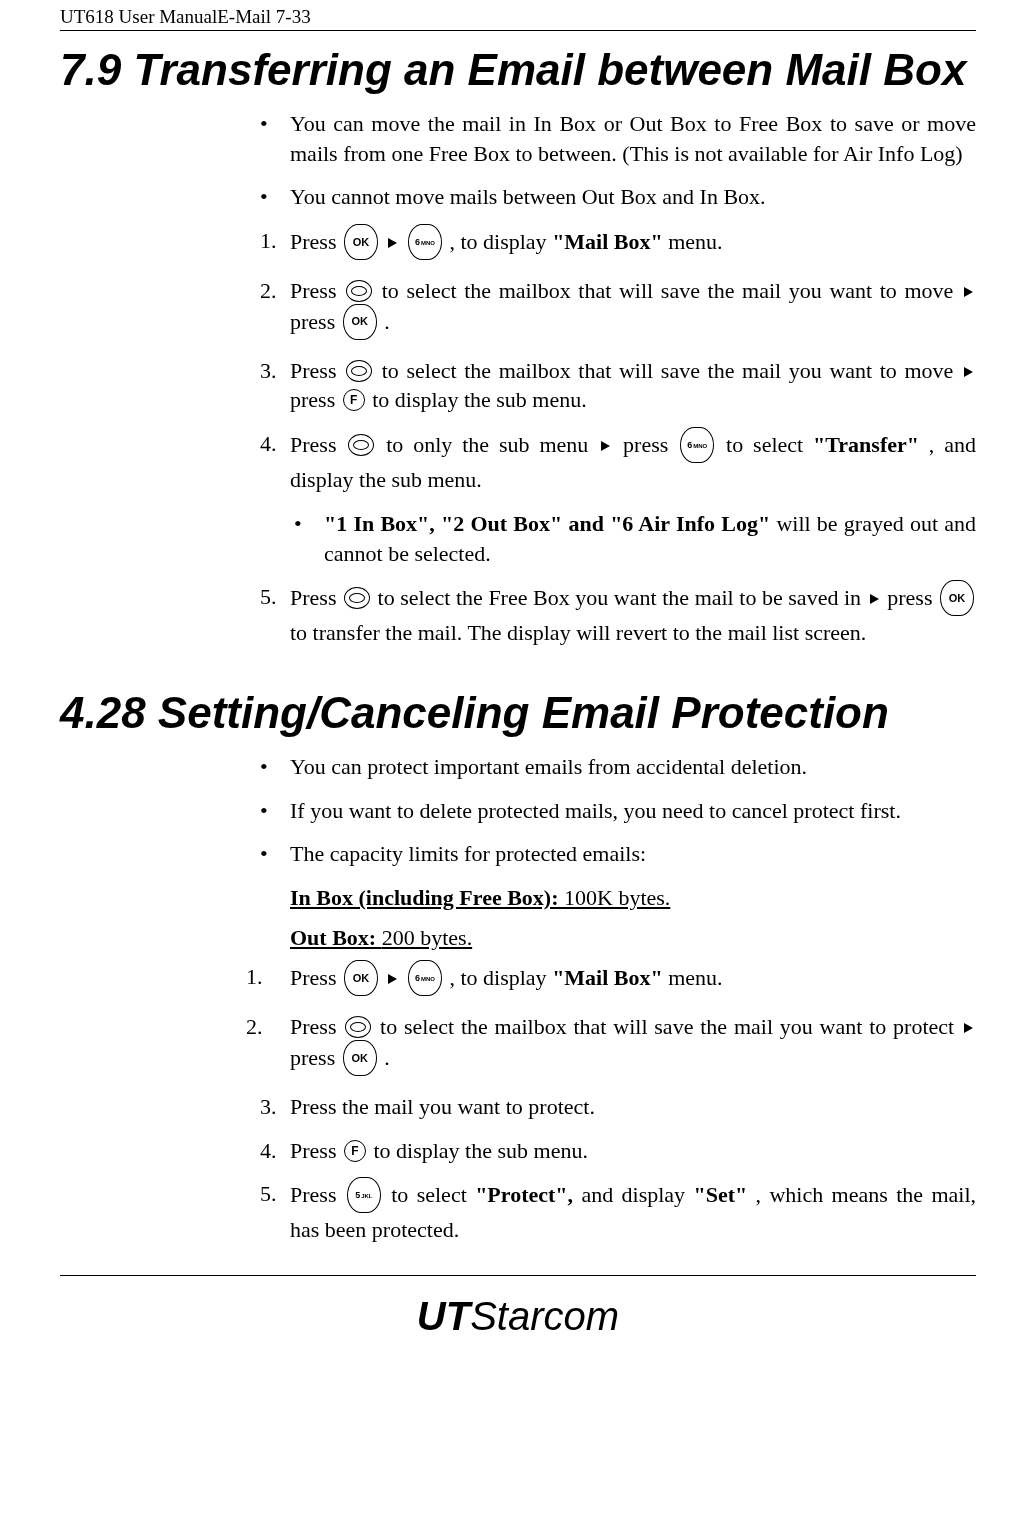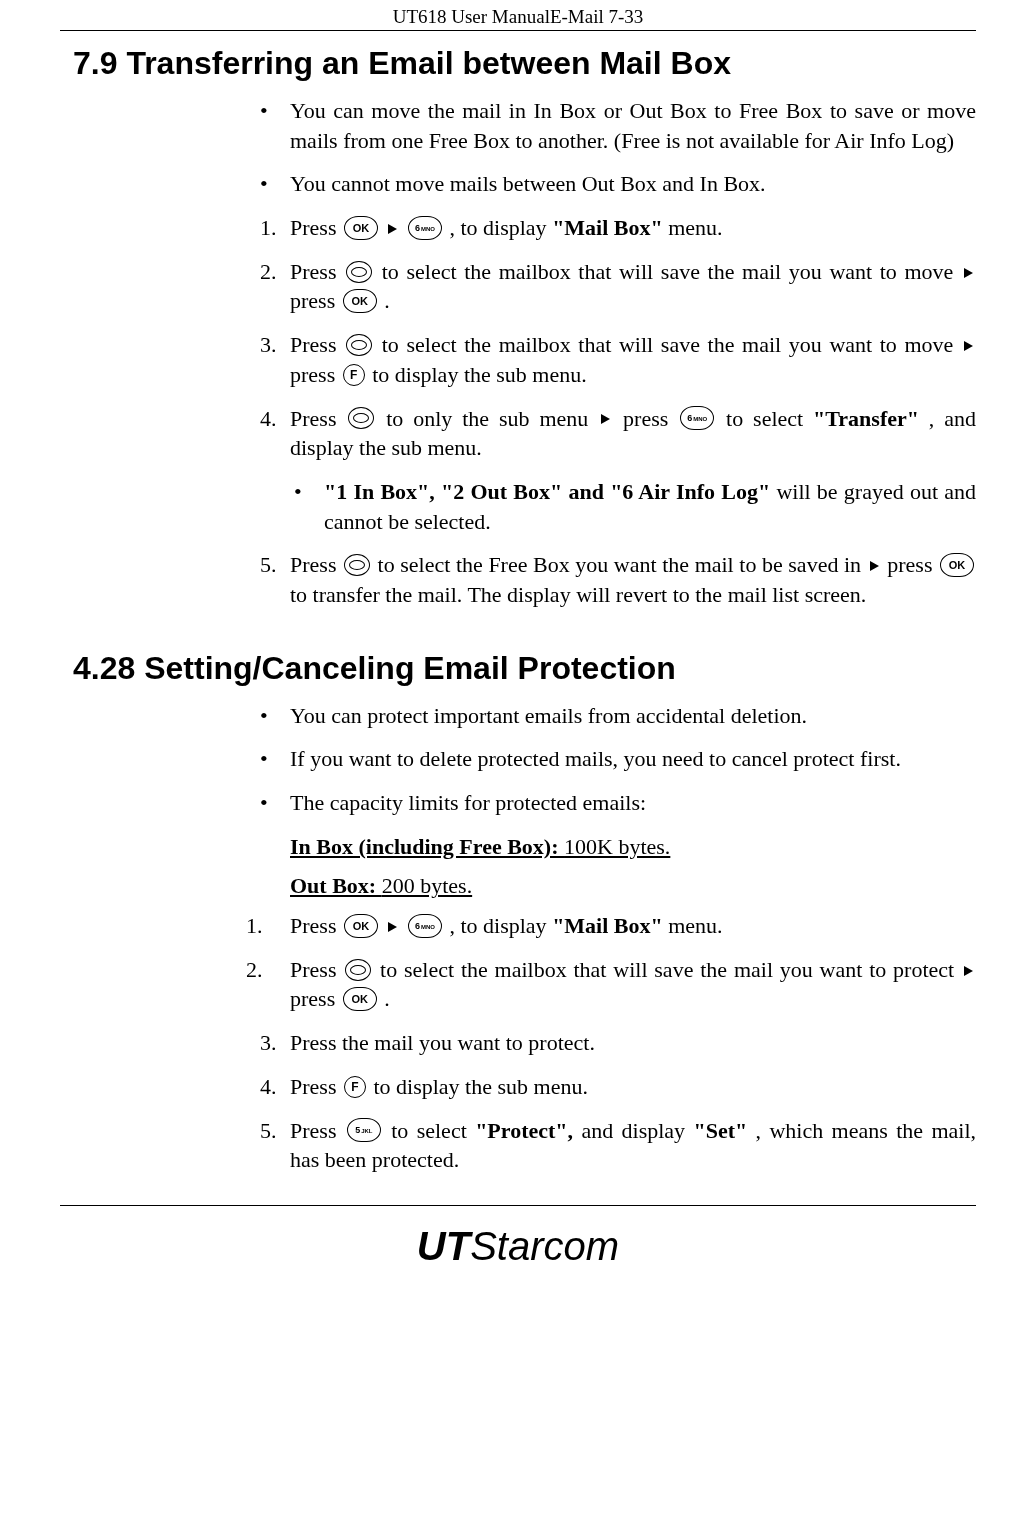--- a/index.html
+++ b/index.html
@@ -7,30 +7,31 @@
     font-family: "Times New Roman", Times, serif;
     width: 1036px;
     height: 1518px;
     background: #fff;
     color: #000;
     position: relative;
     padding: 0 60px;
   }
   .header {
     display: flex;
-    justify-content: center;
+    justify-content: flex-start;
     font-size: 19px;
     padding: 6px 0 2px 0;
     border-bottom: 1.5px solid #000;
   }
   h2.section-title {
     font-family: Arial, Helvetica, sans-serif;
     font-weight: bold;
-    font-size: 32px;
-    margin: 14px 0 14px 13px;
+    font-style: italic;
+    font-size: 44px;
+    margin: 14px 0 14px 0;
   }
   .content {
     margin-left: 200px;
     font-size: 22px;
     line-height: 1.35;
   }
   .bullet, .numbered, .sub-bullet {
     display: flex;
     margin-bottom: 14px;
     text-align: justify;
@@ -59,21 +60,21 @@
   .icon-oval {
     display: inline-flex;
     align-items: center;
     justify-content: center;
     border: 1.5px solid #000;
     border-radius: 50% / 60%;
     font-family: Arial, sans-serif;
     font-size: 11px;
     font-weight: bold;
     width: 34px;
-    height: 24px;
+    height: 36px;
     vertical-align: middle;
     position: relative;
     top: -2px;
   }
   .icon-circle {
     display: inline-flex;
     align-items: center;
     justify-content: center;
     border: 1.5px solid #000;
     border-radius: 50%;
@@ -151,21 +152,21 @@
   <span>UT618 User Manual</span>
   <span>E-Mail   7-33</span>
 </div>
 
 <h2 class="section-title">7.9   Transferring an Email between Mail Box</h2>
 
 <div class="content">
 
   <div class="bullet">
     <span class="marker">•</span>
-    <span class="body-text">You can move the mail in In Box or Out Box to Free Box to save or move mails from one Free Box to another. (Free is not available for Air Info Log)</span>
+    <span class="body-text">You can move the mail in In Box or Out Box to Free Box to save or move mails from one Free Box to between. (This is not available for Air Info Log)</span>
   </div>
 
   <div class="bullet">
     <span class="marker">•</span>
     <span class="body-text">You cannot move mails between Out Box and In Box.</span>
   </div>
 
   <div class="numbered">
     <span class="marker">1.</span>
     <span class="body-text">

